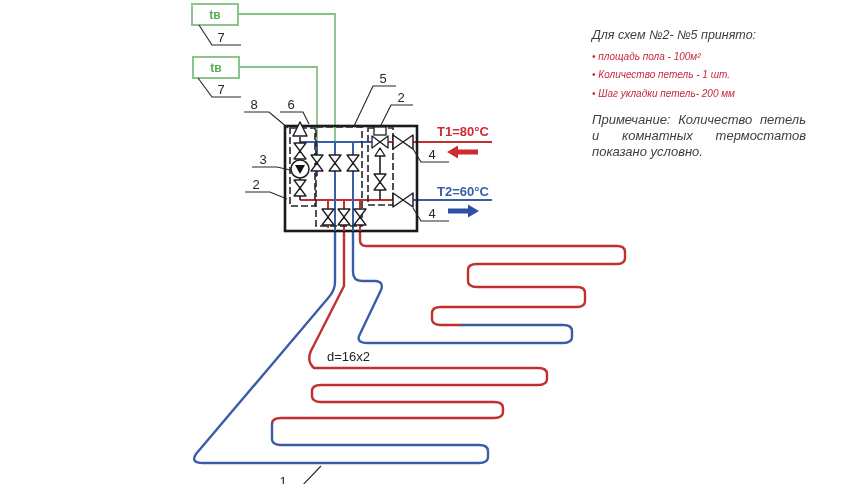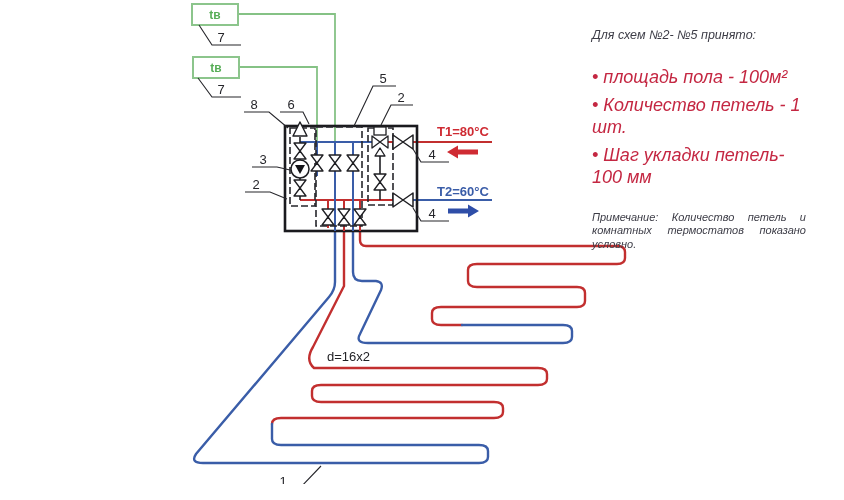--- a/index.html
+++ b/index.html
@@ -11,23 +11,23 @@
   svg text{font-family:"Liberation Sans", sans-serif;}
   .callout{font-size:13px;fill:#26262b;}
   .pipe-label-red{font-size:13px;font-weight:600;fill:#cf2b33;}
   .pipe-label-blue{font-size:13px;font-weight:600;fill:#3a5da8;}
   .dim-label{font-size:13px;fill:#222226;}
   .tb-label{font-size:12px;font-weight:600;fill:#57ad57;}
   .notes{
     position:absolute;left:592px;top:28px;width:214px;
     font-style:italic;line-height:1.22;
   }
-  .notes-header{font-size:12.5px;color:#3d3d47;margin-bottom:24px;}
-  .notes-bullet{font-size:18px;color:#c42742;margin-bottom:6px;}
-  .notes-note{font-size:11px;color:#3d3d47;margin-top:22px;text-align:justify;}
+  .notes-header{font-size:12.5px;color:#3d3d47;margin-bottom:8px;}
+  .notes-bullet{font-size:10px;color:#c42742;margin-bottom:6px;}
+  .notes-note{font-size:13px;color:#3d3d47;margin-top:12px;text-align:justify;}
 </style>
 </head>
 <body>
 
 <div class="stage">
 
   <svg width="844" height="500" viewBox="0 0 844 500">
     <defs>
       <g id="vv">
         <polygon points="-6,-8 6,-8 0,0" fill="#ffffff" stroke="#1f1f23" stroke-width="1.3" stroke-linejoin="round"></polygon>
@@ -127,17 +127,17 @@
 
     <text class="pipe-label-red" x="437" y="136">T1=80°C</text>
     <text class="pipe-label-blue" x="437" y="196">T2=60°C</text>
     <text class="dim-label" x="327" y="361">d=16x2</text>
   </svg>
 
   <div class="notes">
     <div class="notes-header">Для схем №2- №5 принято:</div>
     <div class="notes-bullet">• площадь пола  - 100м²</div>
     <div class="notes-bullet">• Количество петель - 1 шт.</div>
-    <div class="notes-bullet">• Шаг укладки петель- 100 мм</div>
+    <div class="notes-bullet">• Шаг укладки петель- 200 мм</div>
     <div class="notes-note">Примечание: Количество петель и комнатных термостатов показано условно.</div>
   </div>
 
 </div>
 
 </body></html>

